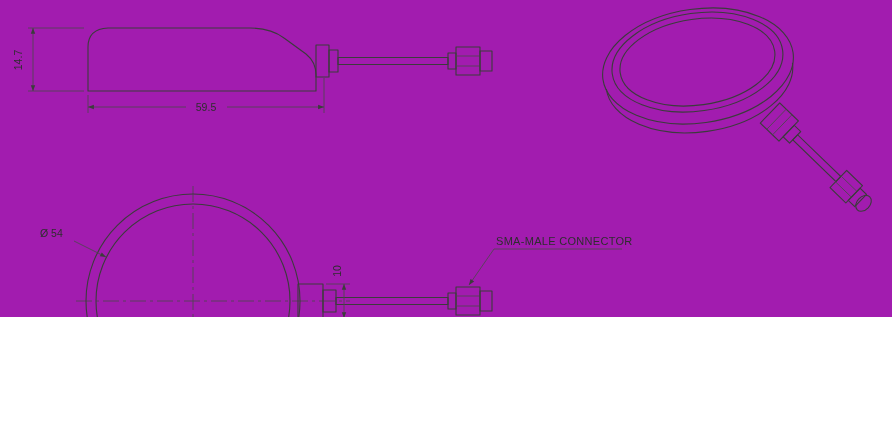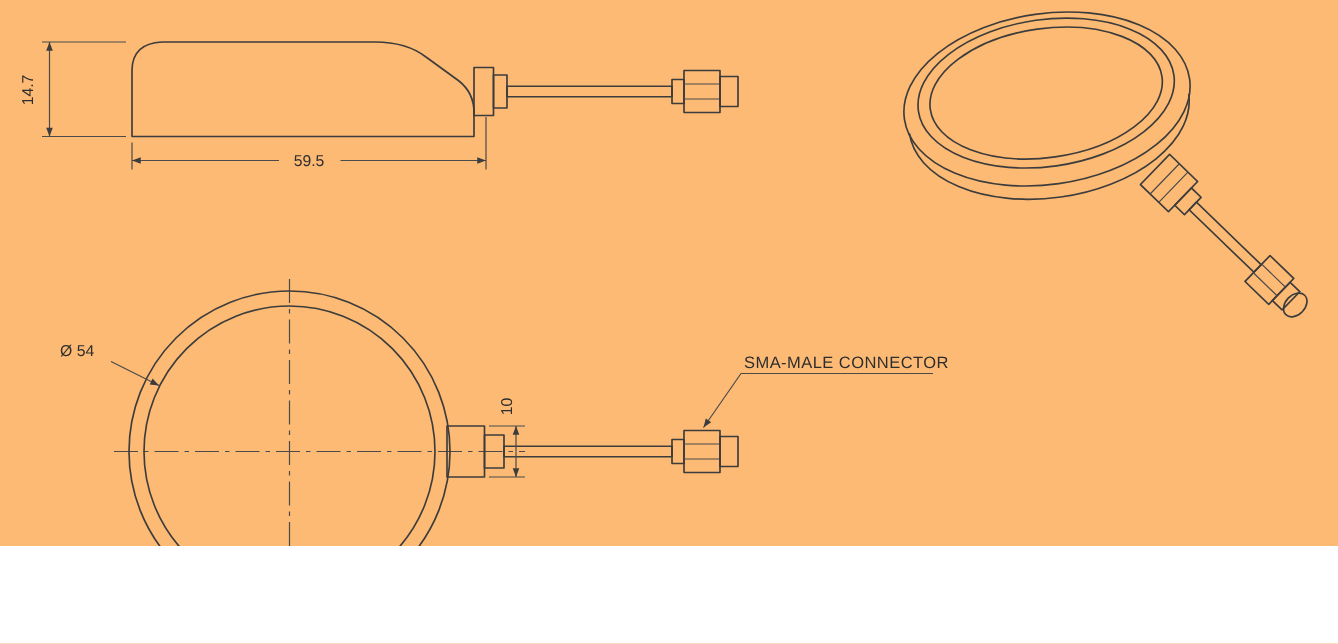--- a/index.html
+++ b/index.html
@@ -3,22 +3,22 @@
 <meta charset="utf-8">
 <style>
   html, body {
     margin: 0;
     padding: 0;
     background: #ffffff;
   }
   .canvas {
     position: relative;
     width: 892px;
-    height: 364px;
-    background: #fdba74;
+    height: 317px;
+    background: #a21caf;
     overflow: hidden;
     font-family: "Liberation Sans", sans-serif;
   }
   svg text {
     font-family: "Liberation Sans", "DejaVu Sans", sans-serif;
     fill: #2e2e2e;
   }
   .dim-text { font-size: 10.5px; }
   .label-text { font-size: 11px; letter-spacing: 0.3px; }
   .obj { stroke: #3c3c3c; stroke-width: 1.1; fill: none; stroke-linejoin: round; }

